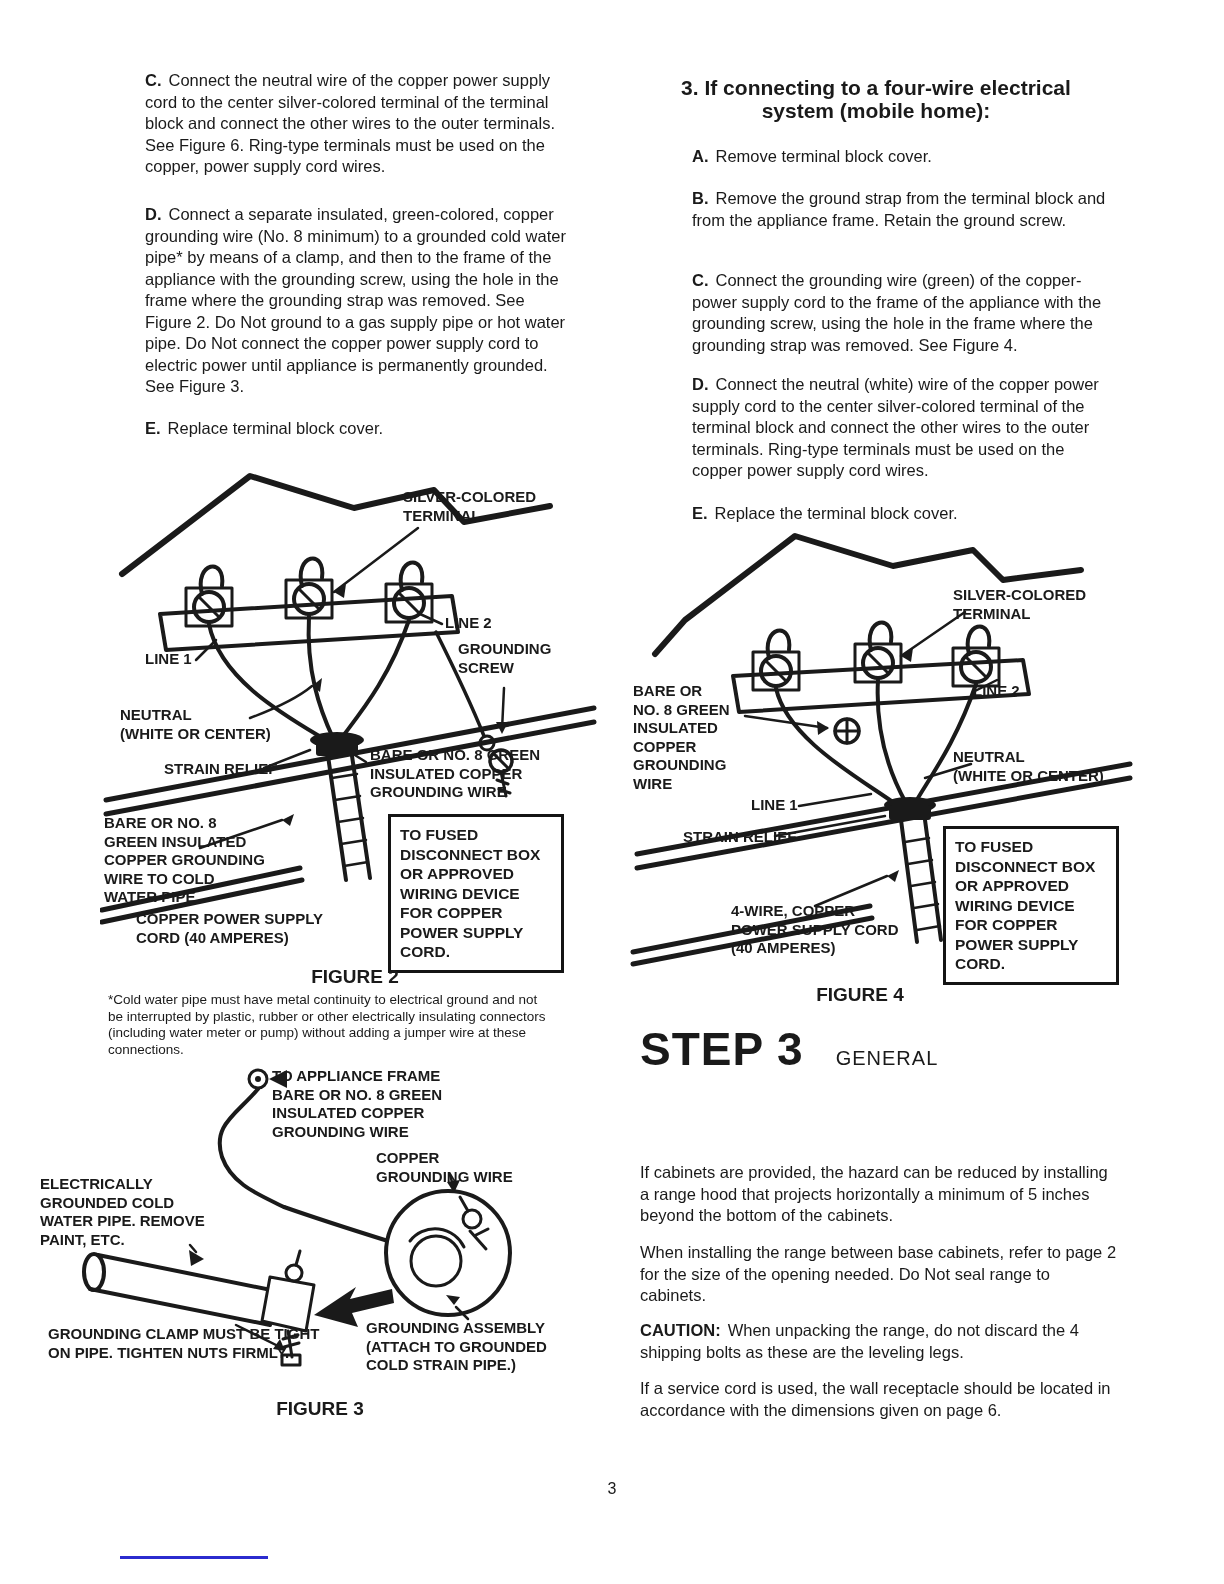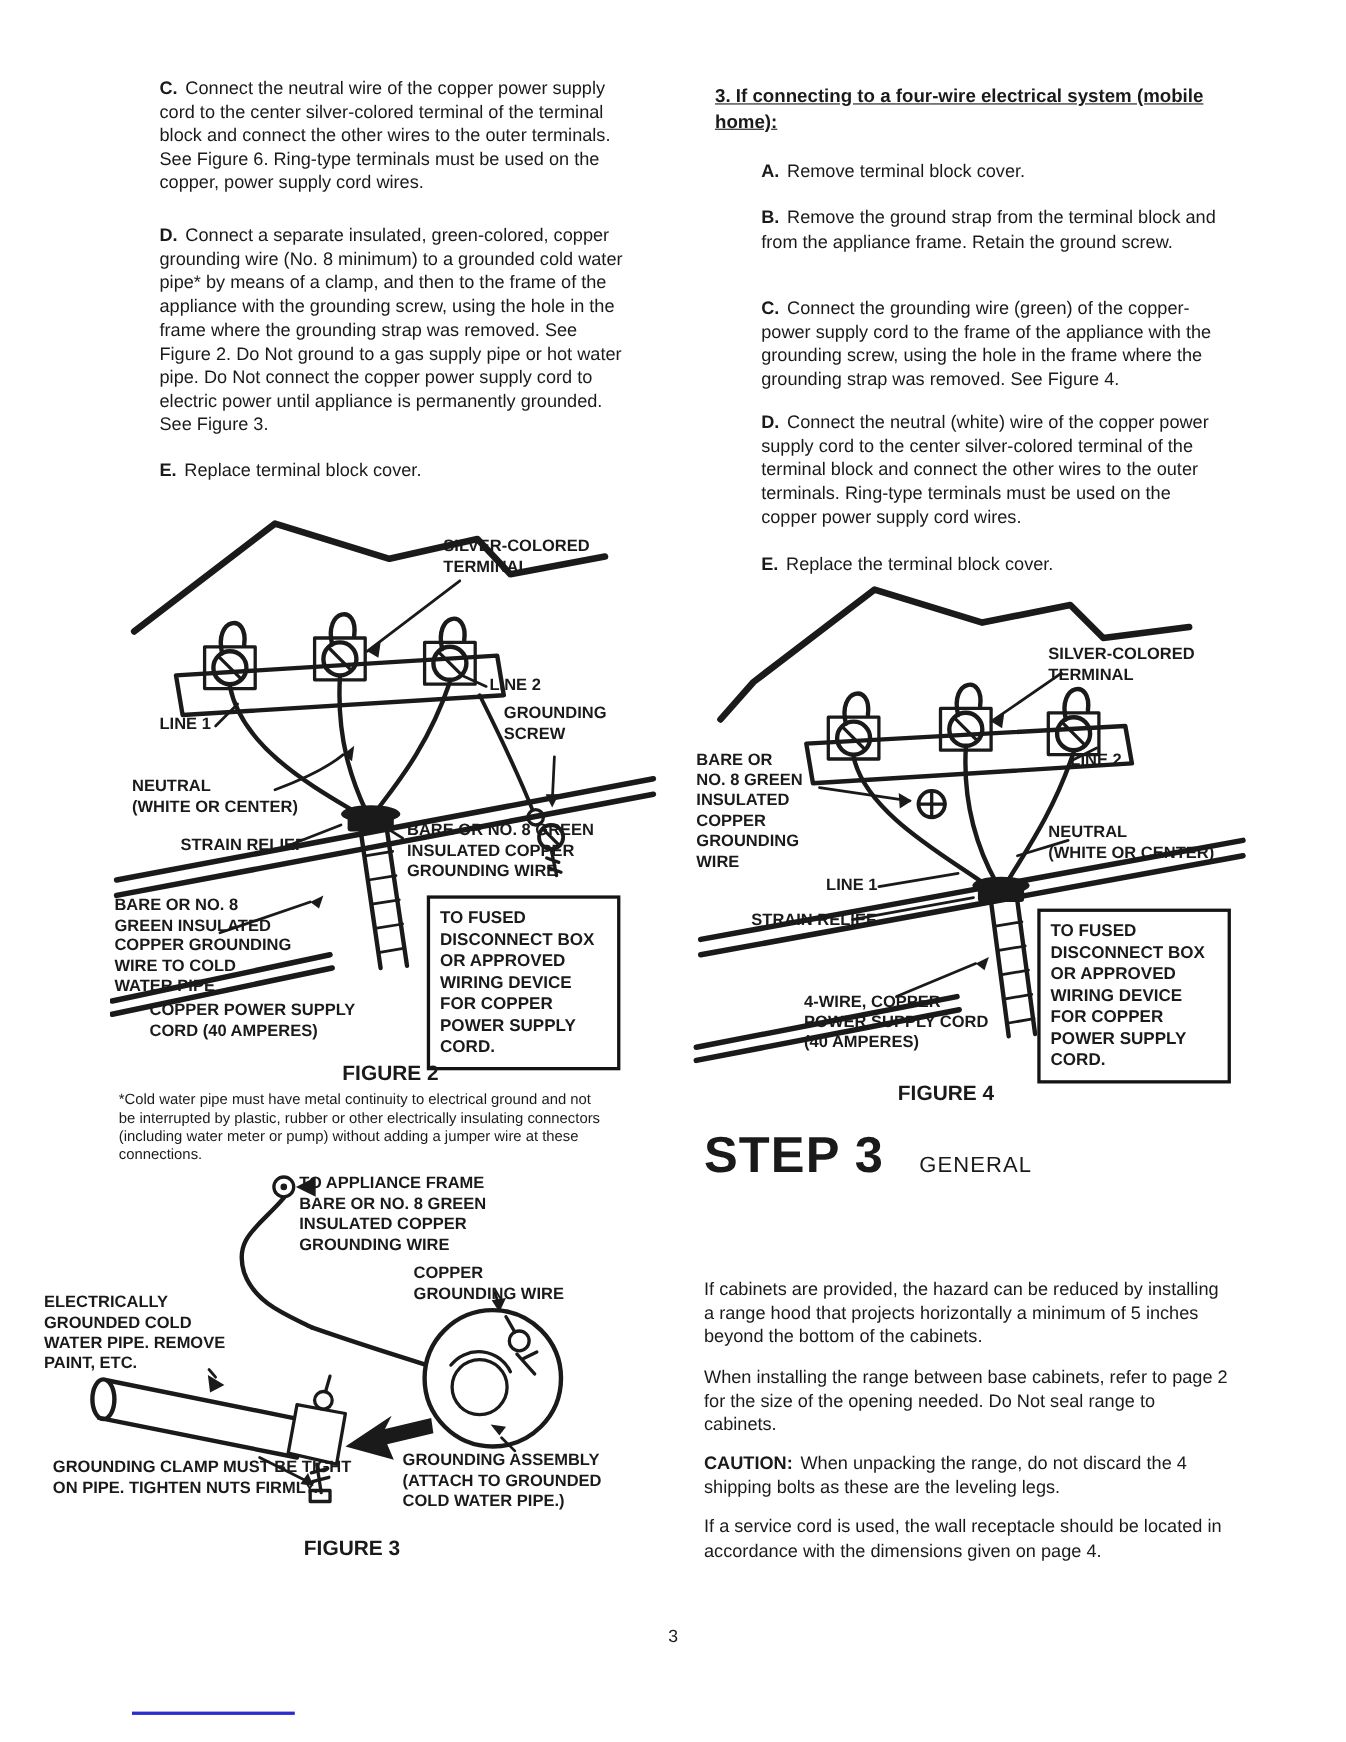--- a/index.html
+++ b/index.html
@@ -1,21 +1,21 @@
 <!DOCTYPE html>
 <html><head>
 <meta charset="utf-8">
 <style>
   html,body{margin:0;padding:0;background:#d8d8d8;}
   .page{position:relative;width:1224px;height:1584px;background:#ffffff;margin:0 auto;
         font-family:"Liberation Sans",sans-serif;color:#1a1a1a;overflow:hidden;}
   .para{position:absolute;font-size:16.5px;line-height:21.5px;margin:0;}
   .para b{margin-right:7px;}
-  .heading3{position:absolute;font-weight:bold;font-size:17px;line-height:23px;
-            text-decoration:underline;margin:0;}
+  .heading3{position:absolute;font-weight:bold;font-size:21px;line-height:23px;
+            margin:0;text-align:center;}
   .fig{position:absolute;}
   .fig svg{position:absolute;left:0;top:0;width:100%;height:100%;}
   .flabel{position:absolute;font-weight:bold;font-size:15px;line-height:18.5px;
           white-space:pre-line;}
   .fusedbox{position:absolute;border:3px solid #141414;padding:8px 9px;font-weight:bold;
             font-size:15.5px;line-height:19.5px;background:#ffffff;white-space:pre-line;}
   .figcap{position:absolute;font-weight:bold;font-size:19px;text-align:center;}
   .footnote{position:absolute;font-size:13.5px;line-height:16.5px;}
   .step-title{position:absolute;display:flex;align-items:baseline;gap:32px;}
   .step-big{font-size:46px;font-weight:bold;letter-spacing:1px;}
@@ -149,21 +149,21 @@
     <div class="flabel" style="left:336px;top:86px;width:150px">COPPER
 GROUNDING WIRE</div>
     <div class="flabel" style="left:0px;top:112px;width:190px">ELECTRICALLY
 GROUNDED COLD
 WATER PIPE. REMOVE
 PAINT, ETC.</div>
     <div class="flabel" style="left:8px;top:262px;width:280px">GROUNDING CLAMP MUST BE TIGHT
 ON PIPE. TIGHTEN NUTS FIRMLY.</div>
     <div class="flabel" style="left:326px;top:256px;width:225px">GROUNDING ASSEMBLY
 (ATTACH TO GROUNDED
-COLD WATER PIPE.)</div>
+COLD STRAIN PIPE.)</div>
   </div>
   <div class="figcap" style="left:150px;top:1398px;width:340px">FIGURE 3</div>
 
   <p class="heading3" style="left:650px;top:76px;width:452px">3. If connecting to a four-wire electrical system (mobile home):</p>
 
   <p class="para" style="left:692px;top:146px;width:420px"><b>A.</b><span>Remove terminal block cover.</span></p>
 
   <p class="para" style="left:692px;top:188px;width:420px"><b>B.</b><span>Remove the ground strap from the terminal block and from the appliance frame. Retain the ground screw.</span></p>
 
   <p class="para" style="left:692px;top:270px;width:420px"><b>C.</b><span>Connect the grounding wire (green) of the copper-power supply cord to the frame of the appliance with the grounding screw, using the hole in the frame where the grounding strap was removed. See Figure 4.</span></p>
@@ -239,18 +239,18 @@
   <div class="figcap" style="left:645px;top:984px;width:430px">FIGURE 4</div>
 
   <div class="step-title" style="left:640px;top:1022px">
     <span class="step-big">STEP 3</span>
     <span class="step-small">GENERAL</span>
   </div>
 
   <p class="para" style="left:640px;top:1162px;width:480px">If cabinets are provided, the hazard can be reduced by installing a range hood that projects horizontally a minimum of 5 inches beyond the bottom of the cabinets.</p>
   <p class="para" style="left:640px;top:1242px;width:480px">When installing the range between base cabinets, refer to page 2 for the size of the opening needed. Do Not seal range to cabinets.</p>
   <p class="para" style="left:640px;top:1320px;width:480px"><b>CAUTION:</b><span>When unpacking the range, do not discard the 4 shipping bolts as these are the leveling legs.</span></p>
-  <p class="para" style="left:640px;top:1378px;width:480px">If a service cord is used, the wall receptacle should be located in accordance with the dimensions given on page 4.</p>
+  <p class="para" style="left:640px;top:1378px;width:480px">If a service cord is used, the wall receptacle should be located in accordance with the dimensions given on page 6.</p>
 
   <div class="pagenum" style="top:1480px">3</div>
   <div class="blueline" style="left:120px;top:1556px;width:148px"></div>
 
 </div>
 
 </body></html>

